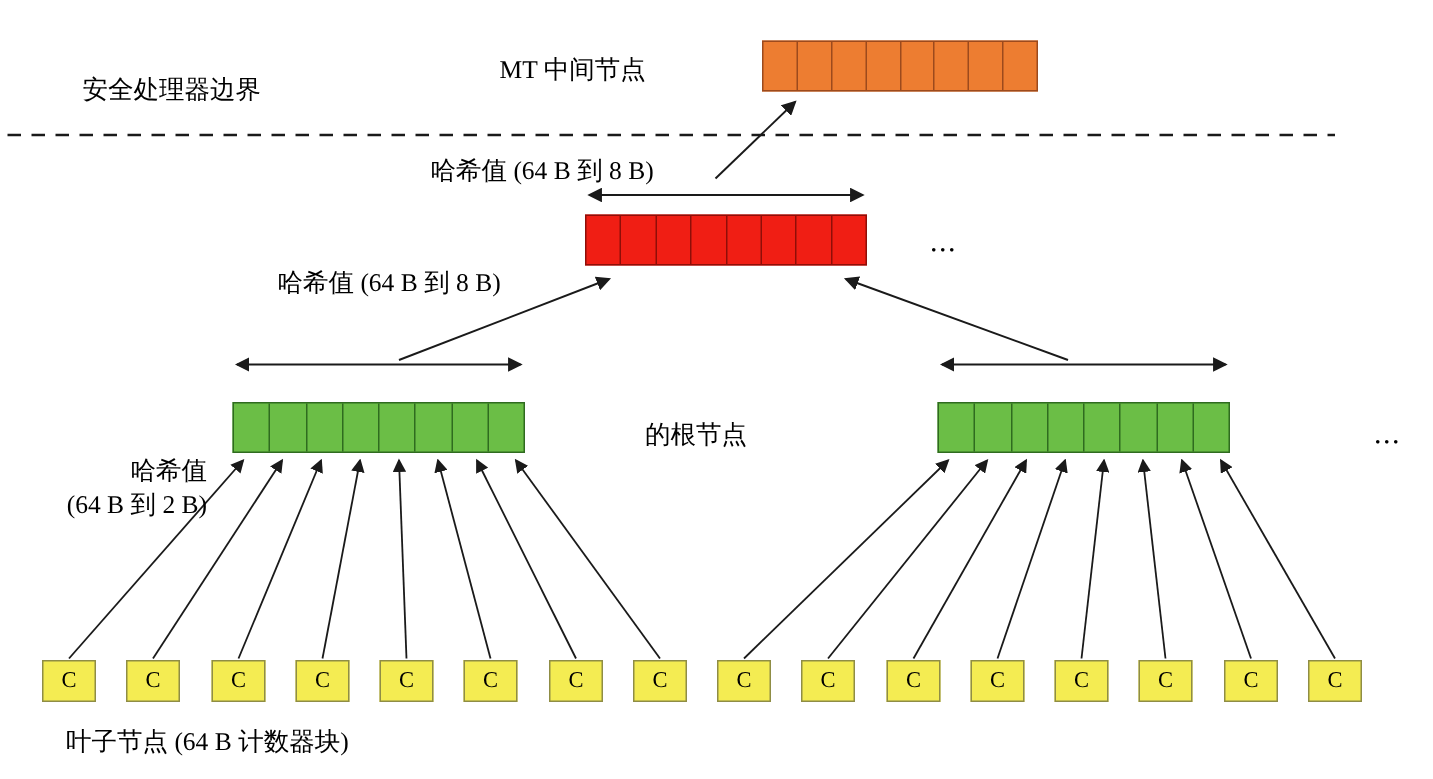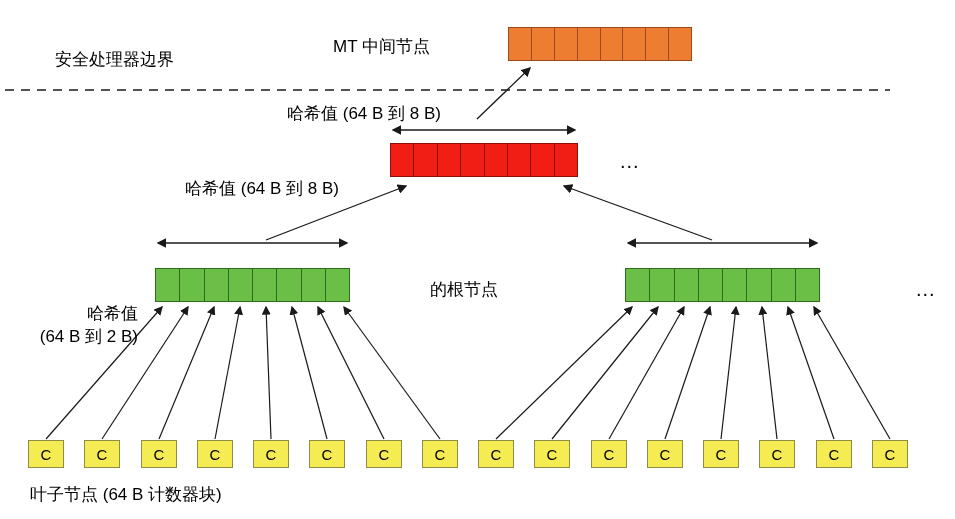--- a/index.html
+++ b/index.html
@@ -1,20 +1,20 @@
 <!DOCTYPE html>
 <html><head>
 <meta charset="utf-8">
 <style>
   html,body { margin:0; padding:0; background:#ffffff; }
   .canvas {
     position:relative;
     width:955px; height:519px;
     background:#ffffff;
-    font-family:Liberation Sans, sans-serif;
+    font-family:Liberation Serif, serif;
     color:#000;
     overflow:hidden;
   }
   .overlay { position:absolute; left:0; top:0; width:955px; height:519px; }
   .label { position:absolute; font-size:17px; white-space:nowrap; }
   .ellipsis { position:absolute; font-size:20px; letter-spacing:1px; }
 
   .bar { position:absolute; display:flex; box-sizing:border-box; }
   .bar .cell { flex:1 1 0; border-right:1px solid; }
   .bar .cell:last-child { border-right:none; }
@@ -37,21 +37,21 @@
           background:#F4EC52; border:1px solid #8F8D45;
           display:flex; align-items:center; justify-content:center;
           font-size:15px; box-sizing:border-box; }
 
   .boundary-label   { left:55px;  top:48px; }
   .root-label       { left:333px; top:35px; }
   .hash-label-top   { left:287px; top:102px; }
   .hash-label-mid   { left:185px; top:177px; }
   .intermediate-label { left:430px; top:278px; }
   .hash-label-left  { left:18px; top:302px; width:120px; text-align:right; white-space:normal; }
-  .leaf-caption     { left:30px; top:483px; }
+  .leaf-caption     { left:44px; top:483px; }
   .ellipsis-upper   { left:620px; top:150px; }
   .ellipsis-lower   { left:916px; top:278px; }
 </style>
 </head>
 <body>
 
 <div class="canvas">
 
   <svg class="overlay" viewBox="0 0 955 519" xmlns="http://www.w3.org/2000/svg">
     <defs>

